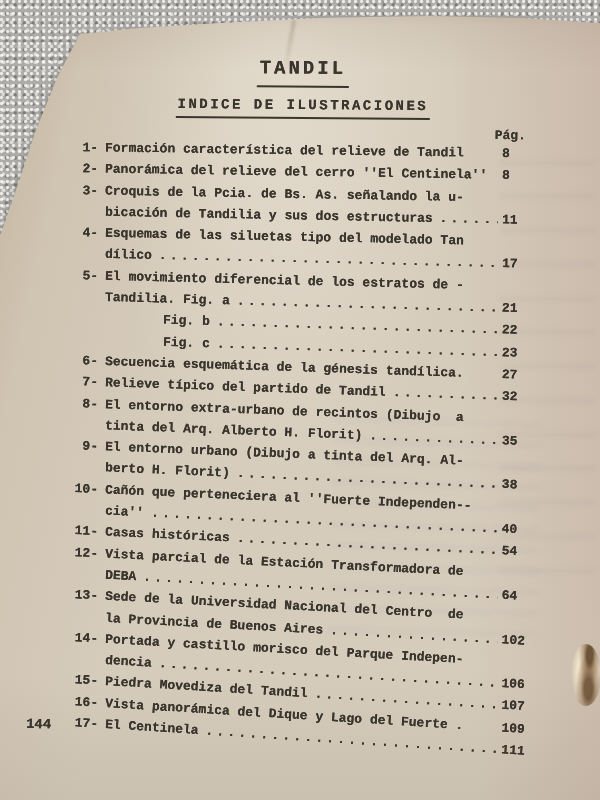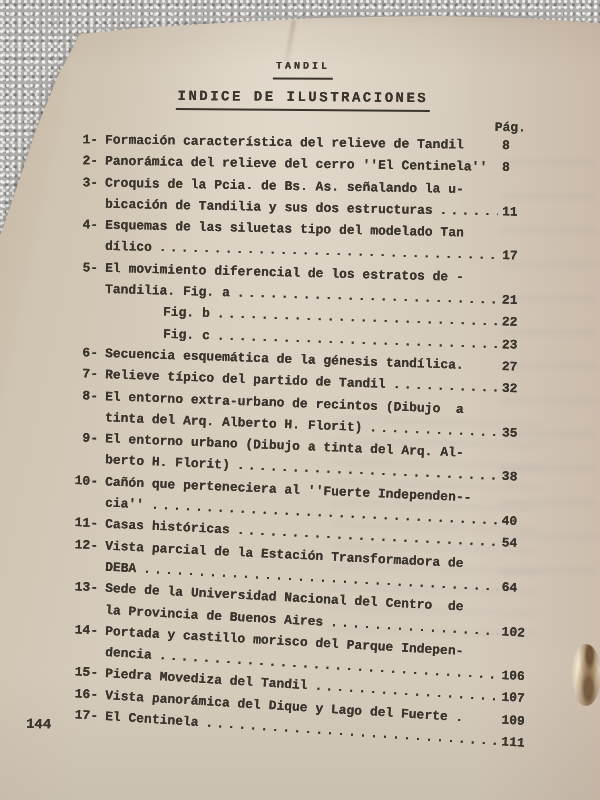--- a/index.html
+++ b/index.html
@@ -57,21 +57,21 @@
     filter:blur(0.4px);
   }
   
   .content {
     position:absolute; left:72px; top:56px; width:462px;
     color:var(--ink,#3a352d); font-weight:700; font-size:13px;
     text-shadow:0 0 0.5px currentColor;
   }
   .title-block { text-align:center; transform:rotate(0.4deg); transform-origin:0 0; }
   .book-title {
-    display:inline-block; letter-spacing:3px; font-size:10px;
+    display:inline-block; letter-spacing:3px; font-size:19px;
     border-bottom:2px solid currentColor; padding:0 3px 6px 3px;
   }
   .section-title-wrap { text-align:center; margin-top:9px; transform:rotate(0.5deg); transform-origin:0 0; }
   .section-title {
     display:inline-block; letter-spacing:2.5px; font-size:14px;
     border-bottom:2px solid currentColor; padding:0 2px 4px 2px;
   }
   .pag-header {
     margin-top:5px; text-align:right; padding-right:8px; font-size:13px;
     transform:rotate(0.8deg); transform-origin:0 50%;

